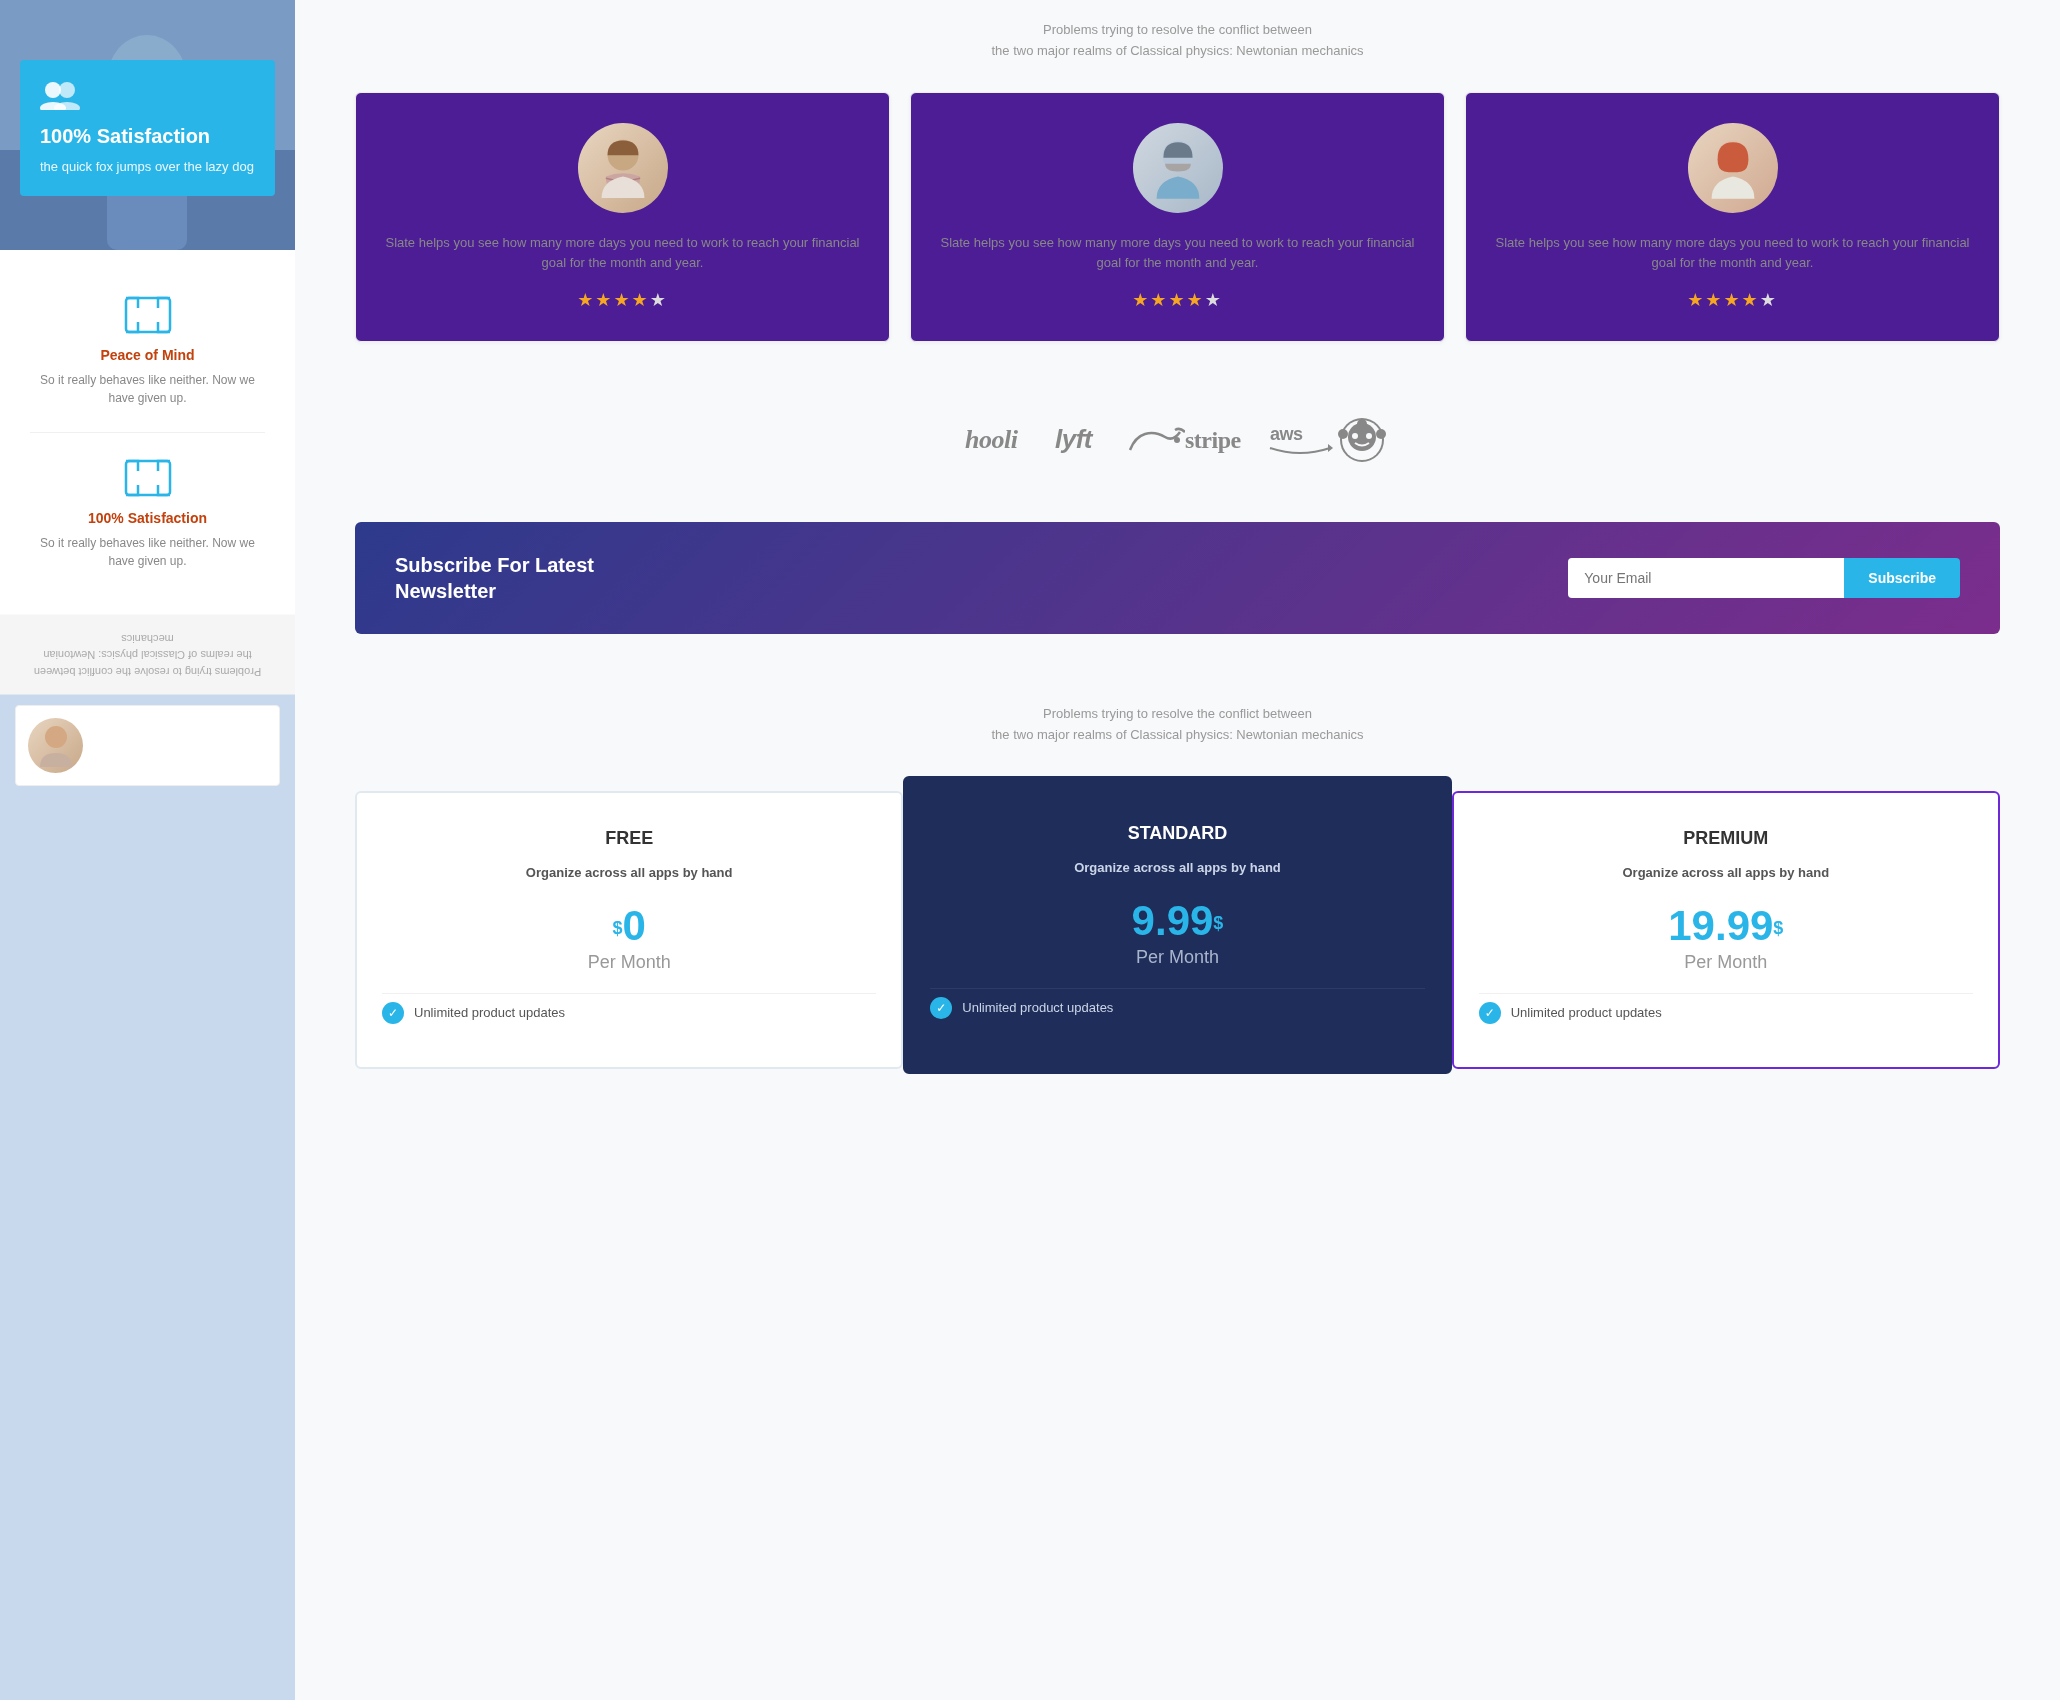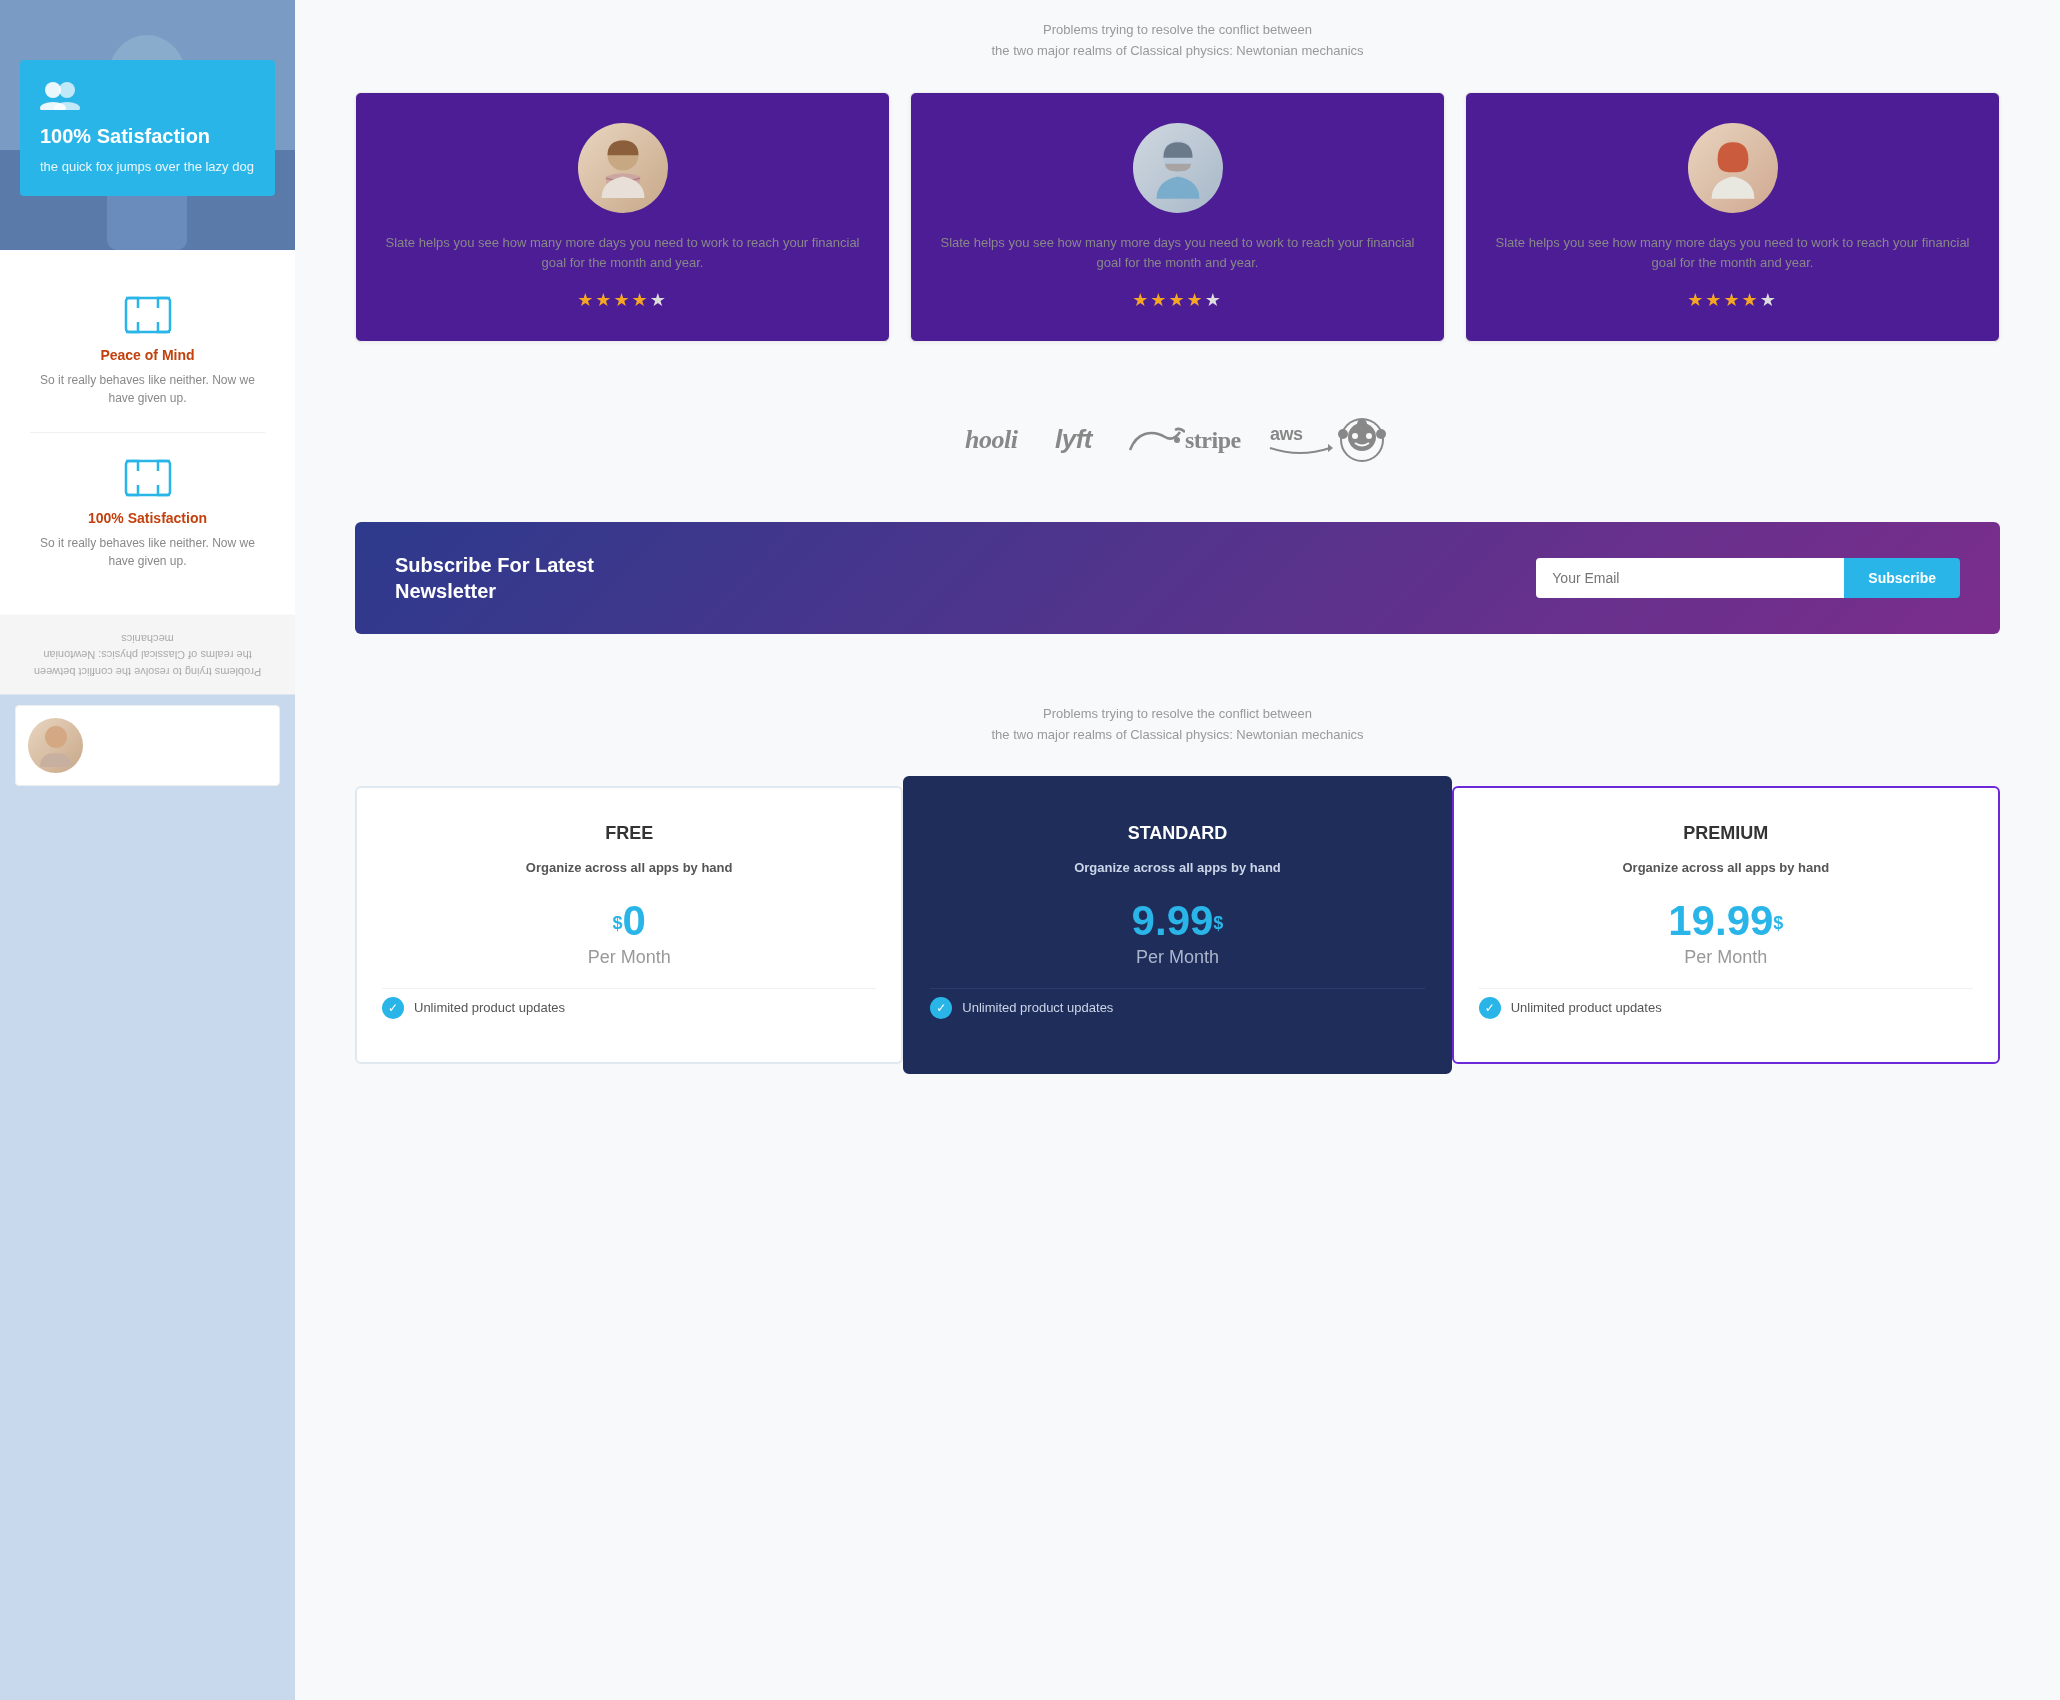--- a/index.html
+++ b/index.html
@@ -178,21 +178,21 @@
       color: #fff;
       font-size: 20px;
       font-weight: bold;
       line-height: 1.3;
     }
     .newsletter-form {
       display: flex;
       gap: 0;
     }
     .newsletter-input {
-      width: 308px;
+      width: 276px;
       padding: 12px 16px;
       border: none;
       border-radius: 4px 0 0 4px;
       font-size: 14px;
       outline: none;
       color: #999;
     }
     .newsletter-btn {
       background: #2ab5e8;
       color: #fff;
@@ -219,21 +219,21 @@
     .pricing-subtitle {
       text-align: center;
       font-size: 13px;
       color: #999;
       line-height: 1.6;
       margin-bottom: 40px;
     }
     .pricing-cards {
       display: flex;
       gap: 0;
-      align-items: flex-start;
+      align-items: center;
       justify-content: center;
     }
     .pricing-card {
       flex: 1;
       background: #fff;
       border: 2px solid #e0e8f0;
       border-radius: 6px;
       padding: 35px 25px;
       text-align: center;
       position: relative;

